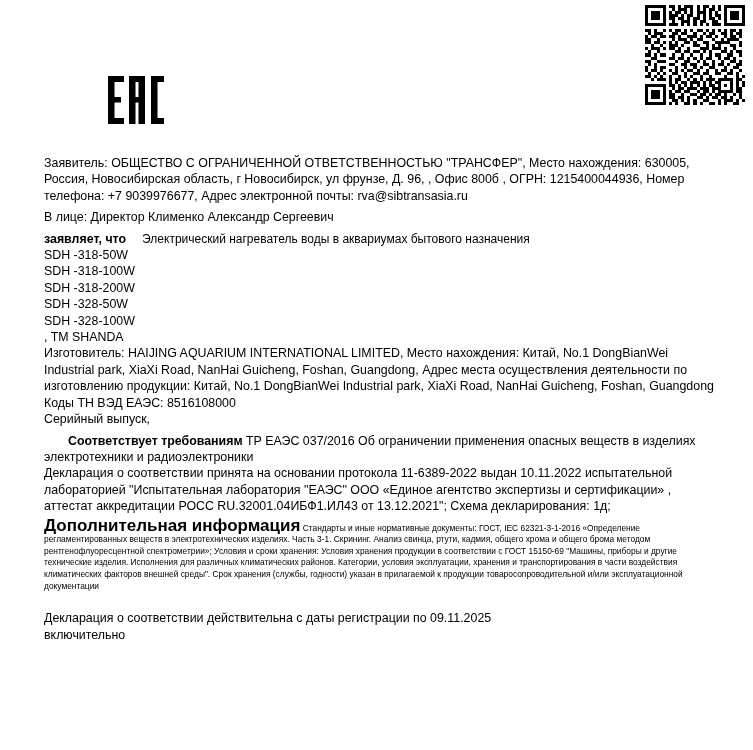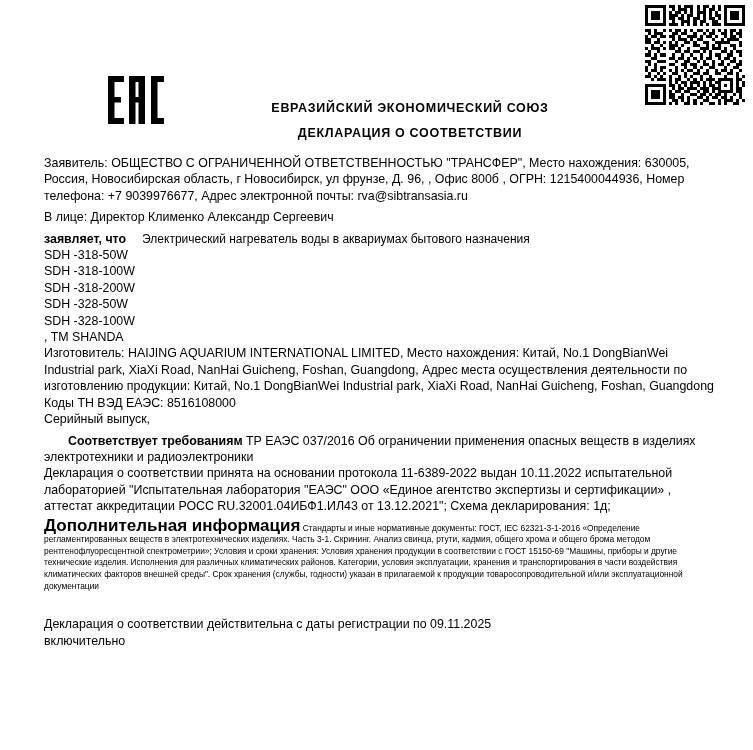--- a/index.html
+++ b/index.html
@@ -64,21 +64,21 @@
   .para {
     font-size: 12.4px;
     line-height: 16.4px;
     margin: 0 0 0 0;
     text-align: left;
   }
   .lbl {
     font-weight: normal;
   }
   .block-gap-sm { margin-top: 5px; }
-  .block-gap-md { margin-top: 24px; }
+  .block-gap-md { margin-top: 18px; }
   .block-gap-lg { }
 
   
   .product-row {
     display: flex;
     align-items: flex-start;
   }
   .product-label {
     font-weight: bold;
     font-size: 12.4px;
@@ -137,24 +137,20 @@
       <rect x="21" y="0" width="16" height="6" fill="#000"></rect>
       <rect x="30.5" y="0" width="6.5" height="48" fill="#000"></rect>
       <rect x="21" y="21" width="16" height="5.5" fill="#000"></rect>
 
       <rect x="43" y="0" width="6.5" height="48" fill="#000"></rect>
       <rect x="43" y="0" width="13" height="6" fill="#000"></rect>
       <rect x="43" y="42" width="13" height="6" fill="#000"></rect>
     </svg>
   </div>
 
-  <div class="titles">
-    <div class="title-line">ЕВРАЗИЙСКИЙ ЭКОНОМИЧЕСКИЙ СОЮЗ</div>
-    <div class="title-line">ДЕКЛАРАЦИЯ О СООТВЕТСТВИИ</div>
-  </div>
 
   <div class="qr">
     <svg viewBox="0 0 33 33" width="100" height="100" shape-rendering="crispEdges">
       <rect width="33" height="33" fill="#fff"></rect>
       <g fill="#000">
 
         <rect x="0" y="0" width="7" height="1"></rect>
           <rect x="0" y="6" width="7" height="1"></rect>
         <rect x="0" y="0" width="1" height="7"></rect>
           <rect x="6" y="0" width="1" height="7"></rect>

